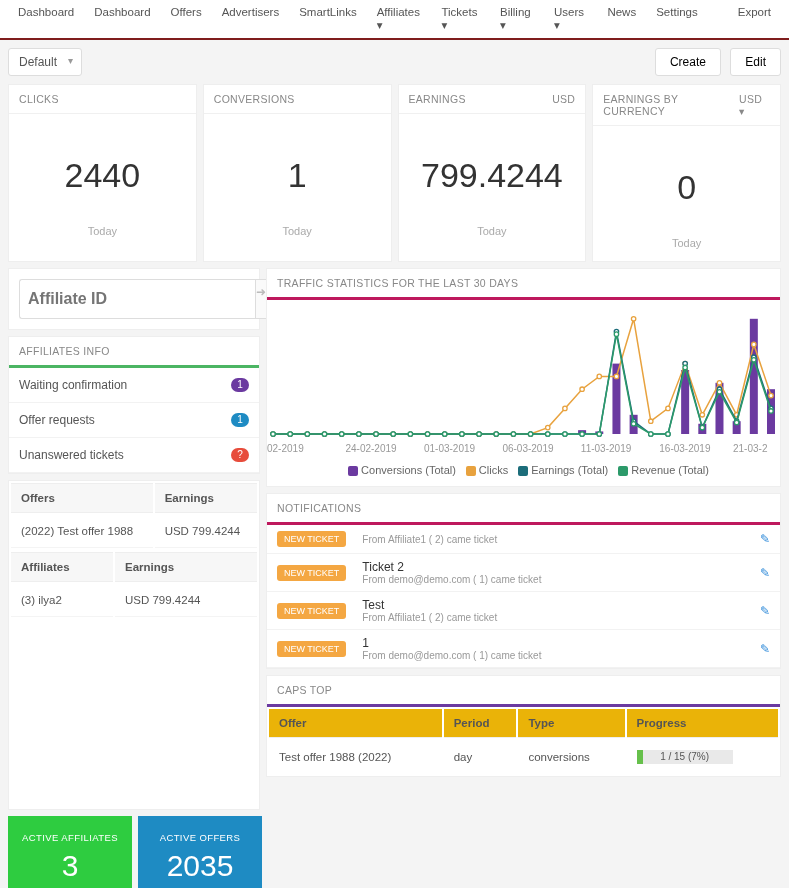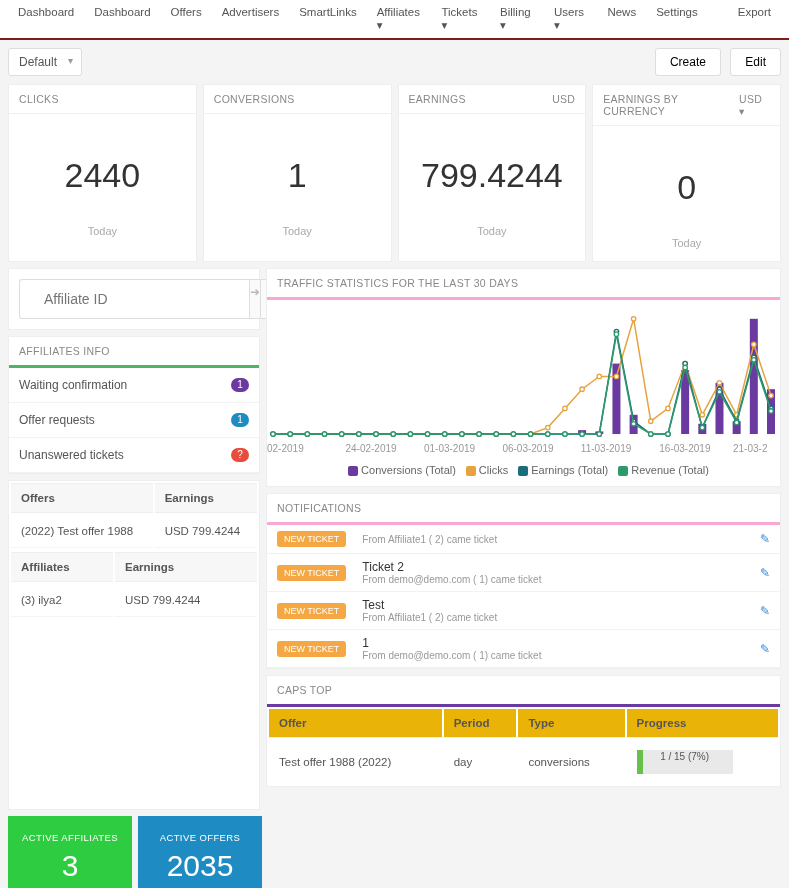--- a/index.html
+++ b/index.html
@@ -14,48 +14,48 @@
 .kpi-row { display: flex; gap: 6px; padding: 0 8px; }
 .kpi { flex: 1; background: #fff; border: 1px solid #eee; }
 .kpi-head { display: flex; justify-content: space-between; padding: 8px 10px; border-bottom: 1px solid #f0f0f0; color: #888; font-size: 10.5px; letter-spacing: .3px; }
 .kpi-val { text-align: center; font-size: 34px; color: #333; padding: 42px 0 30px; font-weight: 300; }
 .kpi-foot { text-align: center; color: #aaa; font-size: 11px; padding-bottom: 12px; }
 .mid { display: flex; gap: 6px; padding: 6px 8px 0; align-items: flex-start; }
 .left { width: 252px; display: flex; flex-direction: column; gap: 6px; }
 .panel { background: #fff; border: 1px solid #eee; }
 .panel-head { padding: 8px 10px; color: #888; font-size: 10.5px; border-bottom: 3px solid #4bb563; letter-spacing: .3px; display: flex; justify-content: space-between; }
 .signin { display: flex; }
-.signin input { flex: 1; border: 1px solid #ddd; border-right: none; padding: 7px 24px; font-size: 14px; border-radius: 3px 0 0 3px; }
+.signin input { flex: 1; border: 1px solid #ddd; border-right: none; padding: 7px 8px; font-size: 16px; border-radius: 3px 0 0 3px; font-weight: bold; }
 .signin .arrow { width: 28px; border: 1px solid #ddd; border-right: none; background: #fafafa; text-align: center; line-height: 24px; color: #bbb; }
 .signin .btn2 { border: 1px solid #ddd; padding: 7px 10px; background: #fafafa; font-size: 11px; border-radius: 0 3px 3px 0; cursor: pointer; }
 .inforow { display: flex; justify-content: space-between; padding: 10px 10px; border-bottom: 1px solid #f2f2f2; }
 .badge { display: inline-block; min-width: 18px; padding: 1px 6px; border-radius: 9px; color: #fff; font-size: 10px; text-align: center; }
 .badge.purple { background: #6b3aa0; }
 .badge.blue { background: #1e8bc3; }
 .badge.red { background: #e74c3c; }
 .tbl { width: 100%; font-size: 11.5px; }
 .tbl th { text-align: left; padding: 8px 10px; background: #f7f7f7; border-top: 1px solid #eee; border-bottom: 1px solid #eee; font-weight: 600; }
 .tbl td { padding: 10px 10px; border-bottom: 1px solid #f4f4f4; color: #555; }
 .right { flex: 1; display: flex; flex-direction: column; gap: 6px; }
 .chart-panel { background: #fff; border: 1px solid #eee; }
-.chart-head { padding: 8px 10px; color: #888; font-size: 10.5px; border-bottom: 3px solid #f9a8d4; letter-spacing: .3px; }
+.chart-head { padding: 8px 10px; color: #888; font-size: 10.5px; border-bottom: 3px solid #be185d; letter-spacing: .3px; }
 .chart-body { height: 158px; position: relative; overflow: hidden; }
 .chart-legend { text-align: center; padding: 6px 0 10px; font-size: 11px; color: #666; }
 .legend-swatch { display: inline-block; width: 10px; height: 10px; border-radius: 2px; margin: 0 3px 0 10px; vertical-align: middle; }
 .notif { display: flex; align-items: center; padding: 6px 10px; border-bottom: 1px solid #f2f2f2; }
 .notif .pill { background: #f4a742; color: #fff; font-size: 9px; padding: 3px 7px; border-radius: 3px; margin-right: 16px; white-space: nowrap; }
 .notif .body { flex: 1; }
 .notif .ttl { font-size: 12px; color: #333; }
 .notif .sub { font-size: 10px; color: #999; }
 .editicon { color: #2b88d8; cursor: pointer; }
 .caps-head { padding: 8px 10px; color: #888; font-size: 10.5px; border-bottom: 3px solid #6b3aa0; letter-spacing: .3px; }
 .caps-tbl { width: 100%; font-size: 11.5px; }
 .caps-tbl th { text-align: left; padding: 8px 10px; background: #eab308; border-bottom: 1px solid #eee; font-weight: 600; }
 .caps-tbl td { padding: 10px 10px; }
-.progress { background: #e9e9e9; height: 24px; position: relative; width: 96px; }
+.progress { background: #e9e9e9; height: 14px; position: relative; width: 96px; }
 .progress .fill { background: #66c04b; height: 100%; }
 .progress .lbl { position: absolute; top: 0; left: 0; right: 0; text-align: center; font-size: 10px; line-height: 14px; color: #555; }
 .bottom { display: flex; gap: 6px; padding: 6px 8px 10px; }
 .tile { width: 124px; height: 92px; color: #fff; text-align: center; }
 .tile.green { background: #2ecc40; }
 .tile.blue2 { background: #1e8bc3; }
 .tile .th { font-size: 9.5px; letter-spacing: .4px; padding-top: 16px; }
 .tile .tv { font-size: 30px; font-weight: 300; padding-top: 6px; }
 .tile .ts { font-size: 9px; padding-top: 4px; opacity: .85; }
 svg.chart { position: absolute; left: 0; top: 0; }

